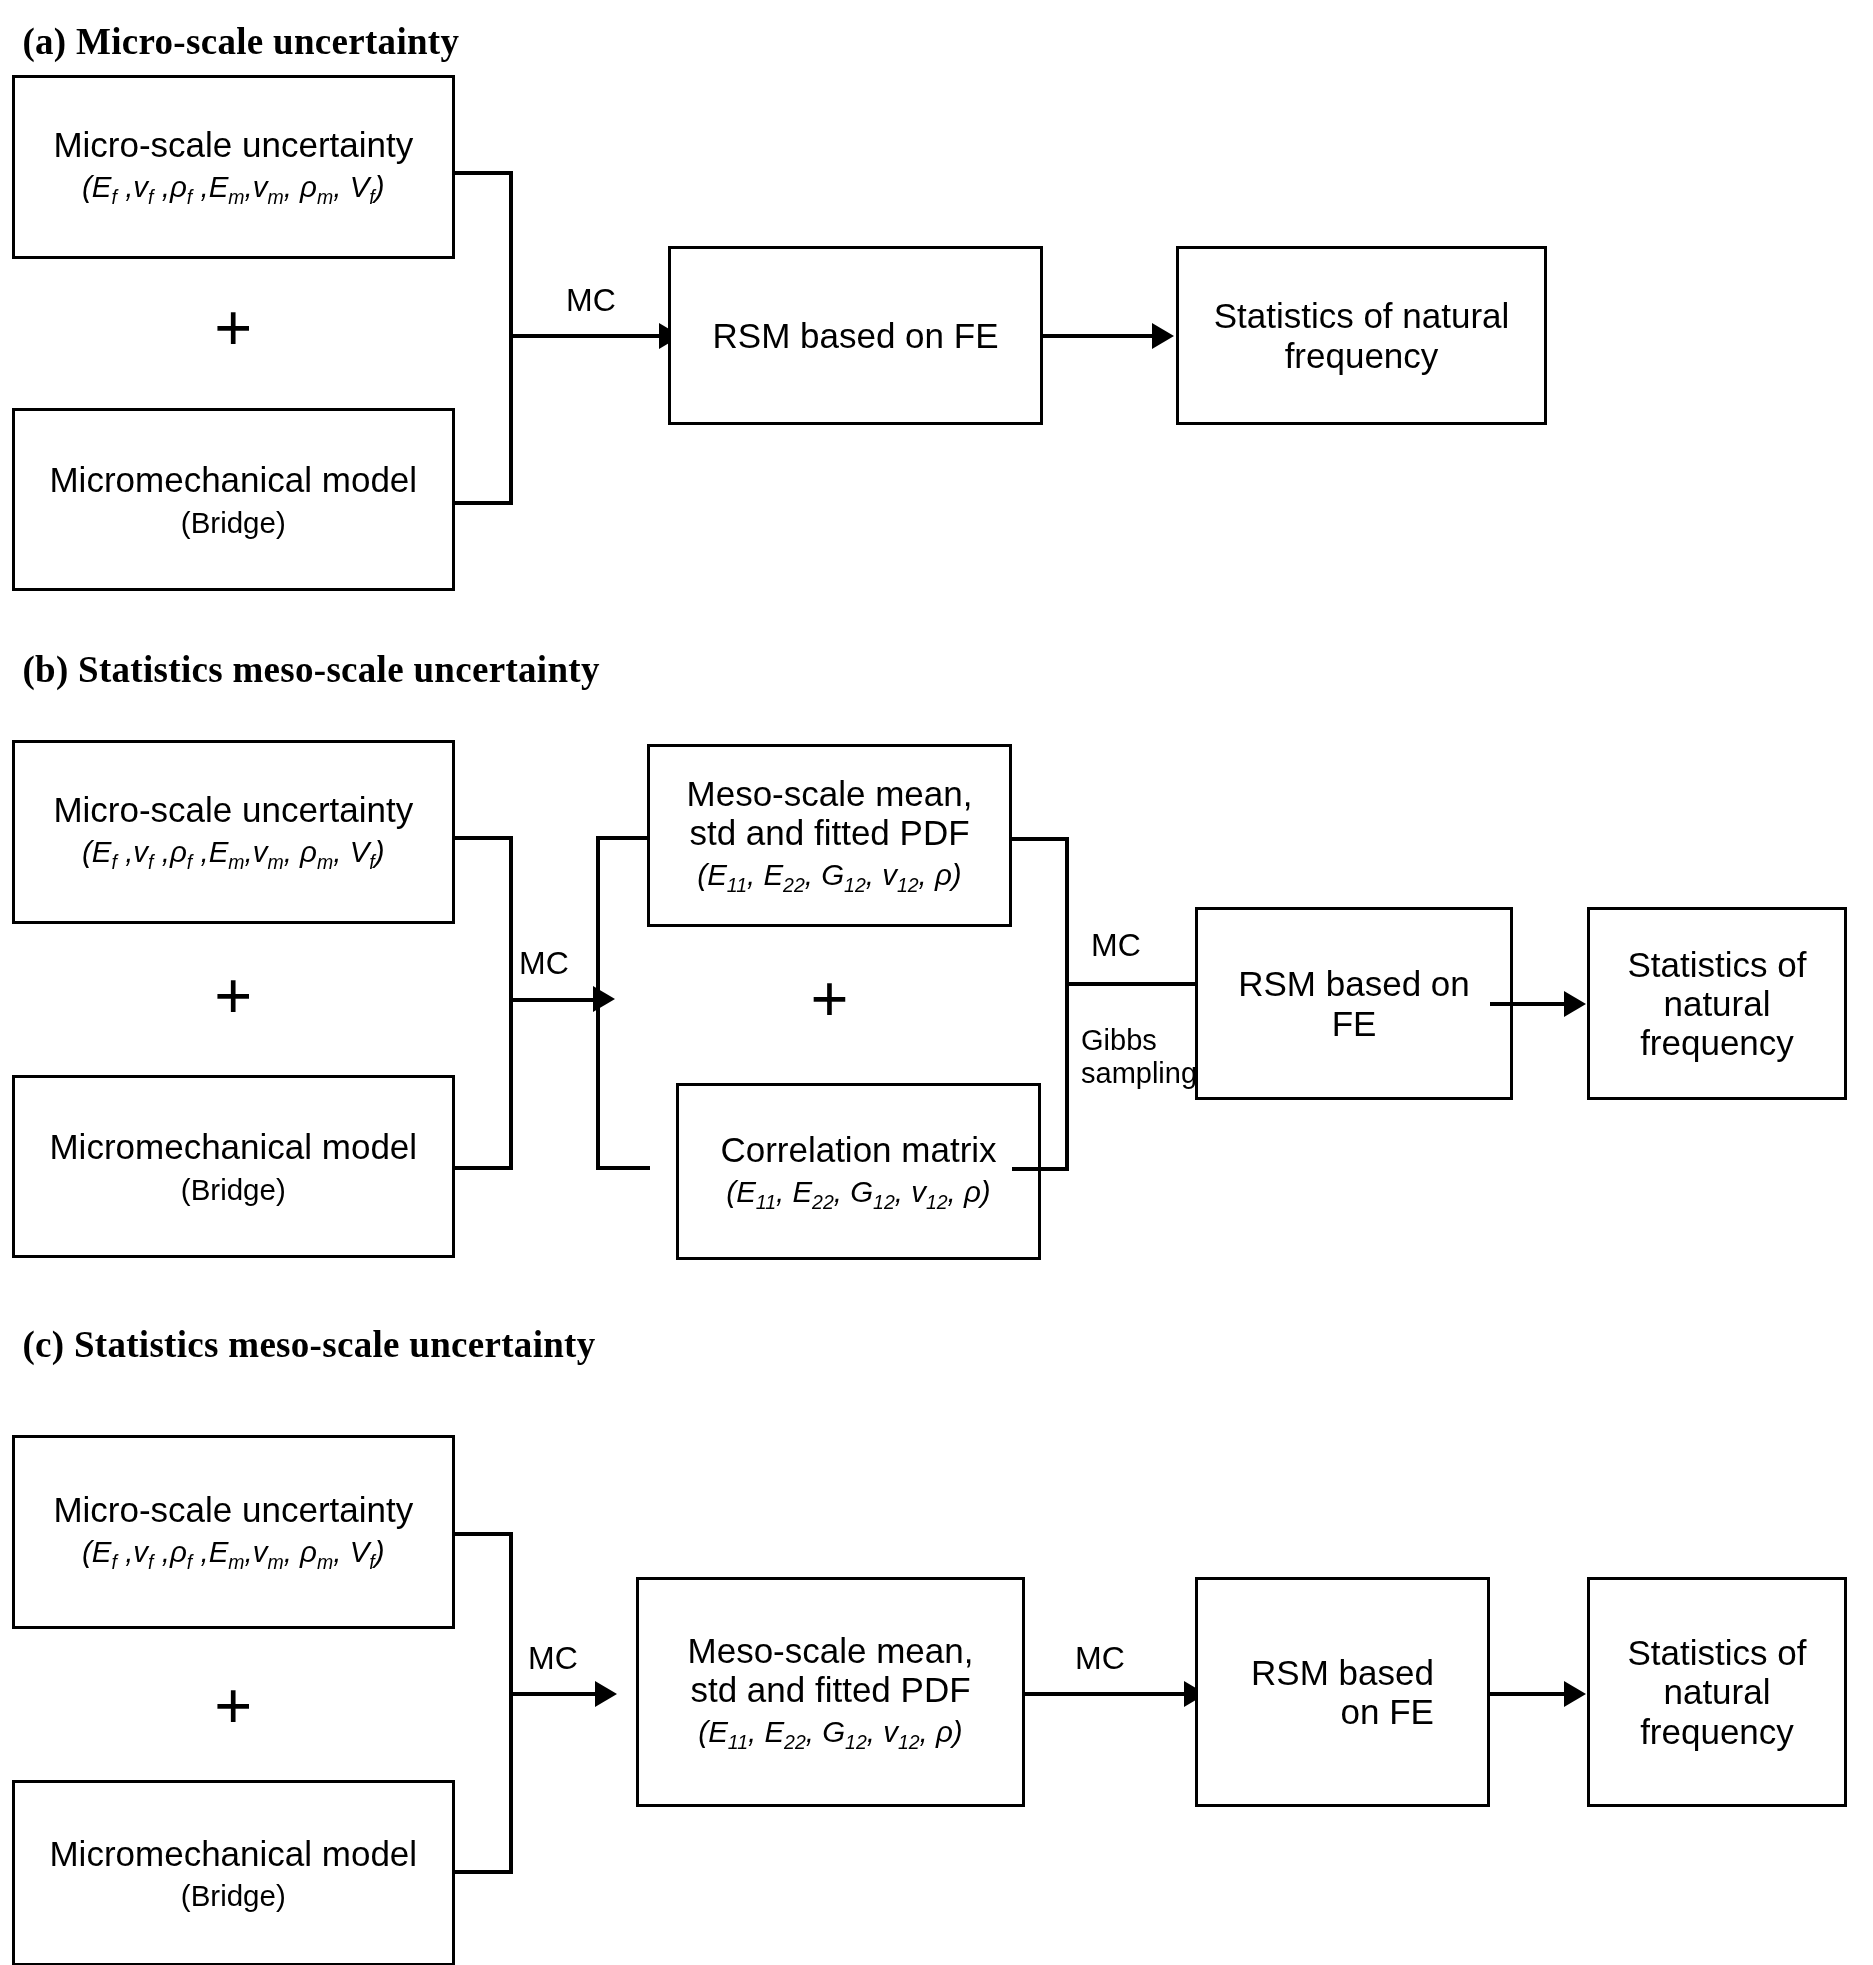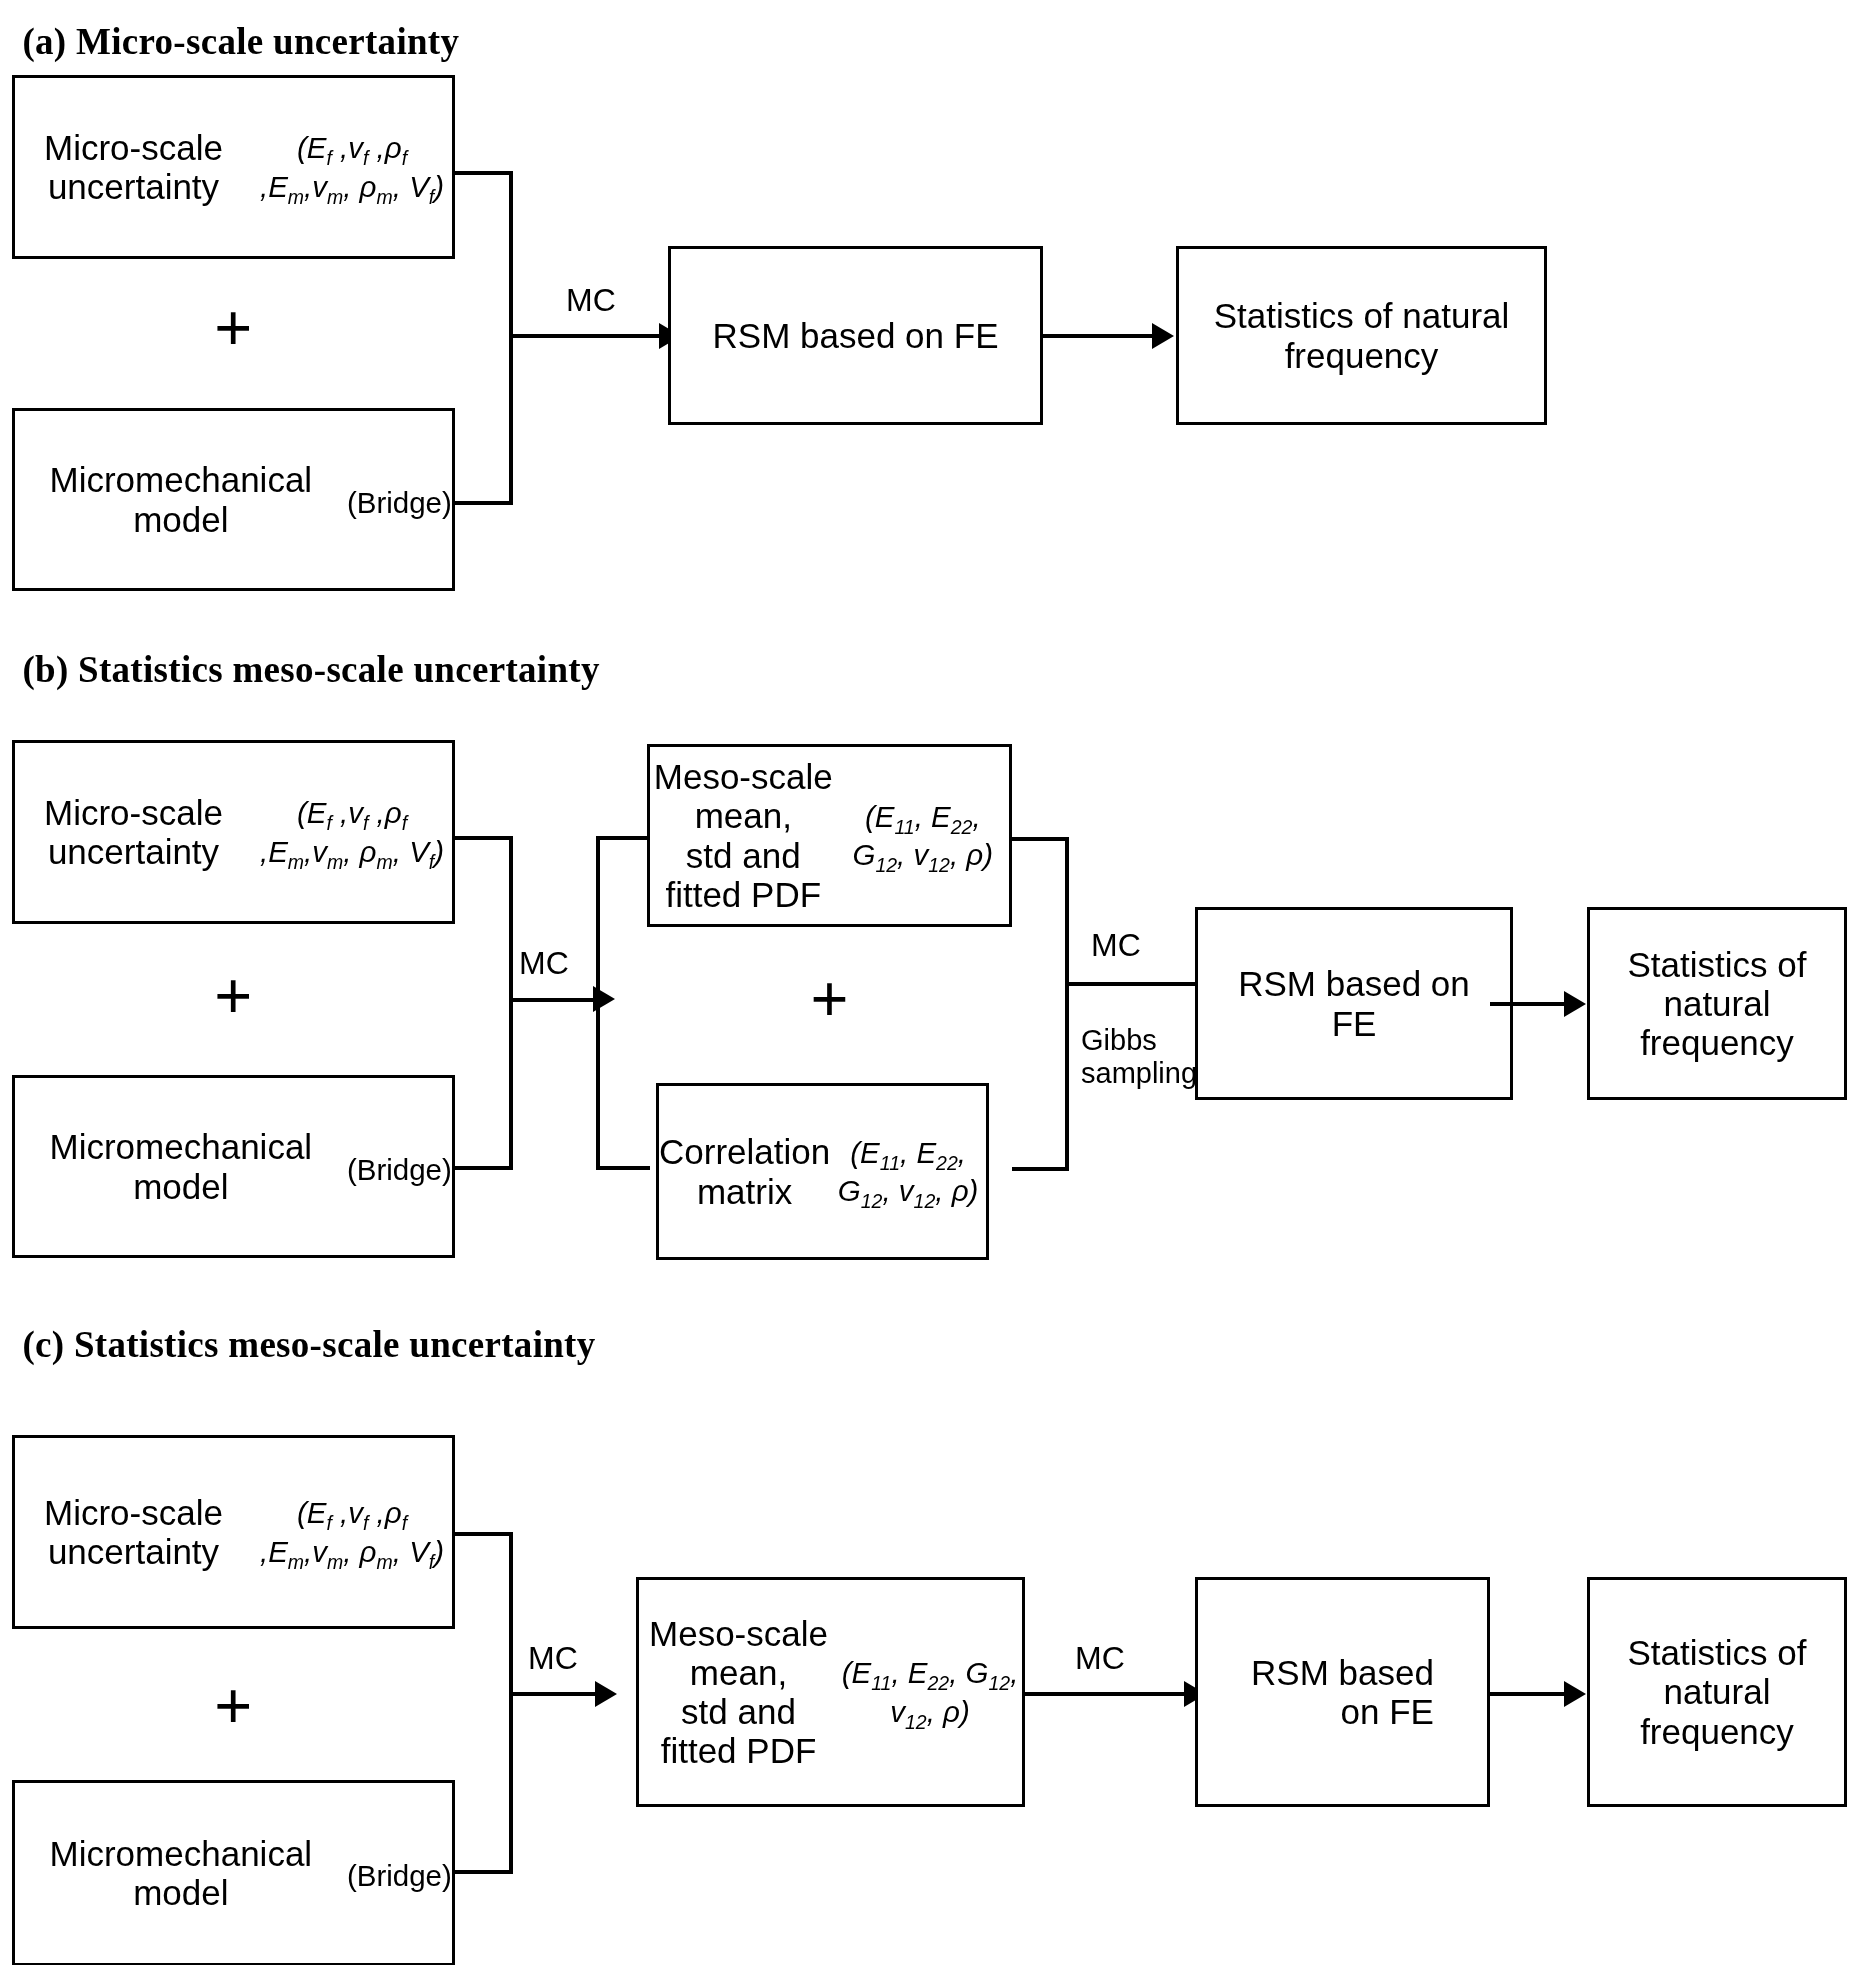--- a/index.html
+++ b/index.html
@@ -21,21 +21,21 @@
     font-weight: bold;
     font-size: 37px;
     letter-spacing: 0.3px;
     white-space: nowrap;
   }
   .box {
     position: absolute;
     border: 3.5px solid #000;
     background: #fff;
     display: flex;
-    flex-direction: row;
+    flex-direction: column;
     align-items: center;
     justify-content: center;
     text-align: center;
     line-height: 1.12;
   }
   .box .main {
     font-size: 35px;
     white-space: pre-line;
   }
   .box .sub {
@@ -145,21 +145,21 @@
 <div class="hline" style="left:596px; top:1166px; width:54px;"></div>
 
 <div class="box" style="left:647px; top:744px; width:365px; height:183px;">
   <div class="main">Meso-scale mean,
 std and fitted PDF</div>
   <div class="sub">(<i>E</i><sub>11</sub>, <i>E</i><sub>22</sub>, <i>G</i><sub>12</sub>, <i>v</i><sub>12</sub>, <i>ρ</i>)</div>
 </div>
 
 <div class="plus" style="left:647px; top:966px; width:365px;">+</div>
 
-<div class="box" style="left:656px; top:1083px; width:333px; height:177px;">
+<div class="box" style="left:676px; top:1083px; width:365px; height:177px;">
   <div class="main">Correlation matrix</div>
   <div class="sub">(<i>E</i><sub>11</sub>, <i>E</i><sub>22</sub>, <i>G</i><sub>12</sub>, <i>v</i><sub>12</sub>, <i>ρ</i>)</div>
 </div>
 
 <div class="hline" style="left:1012px; top:837px; width:57px;"></div>
 <div class="vline" style="left:1065px; top:837px; height:334px;"></div>
 <div class="hline" style="left:1012px; top:1167px; width:57px;"></div>
 
 <div class="hline" style="left:1065px; top:982px; width:189px;"></div>
 <div class="arrowhead" style="left:1250px; top:970px;"></div>

